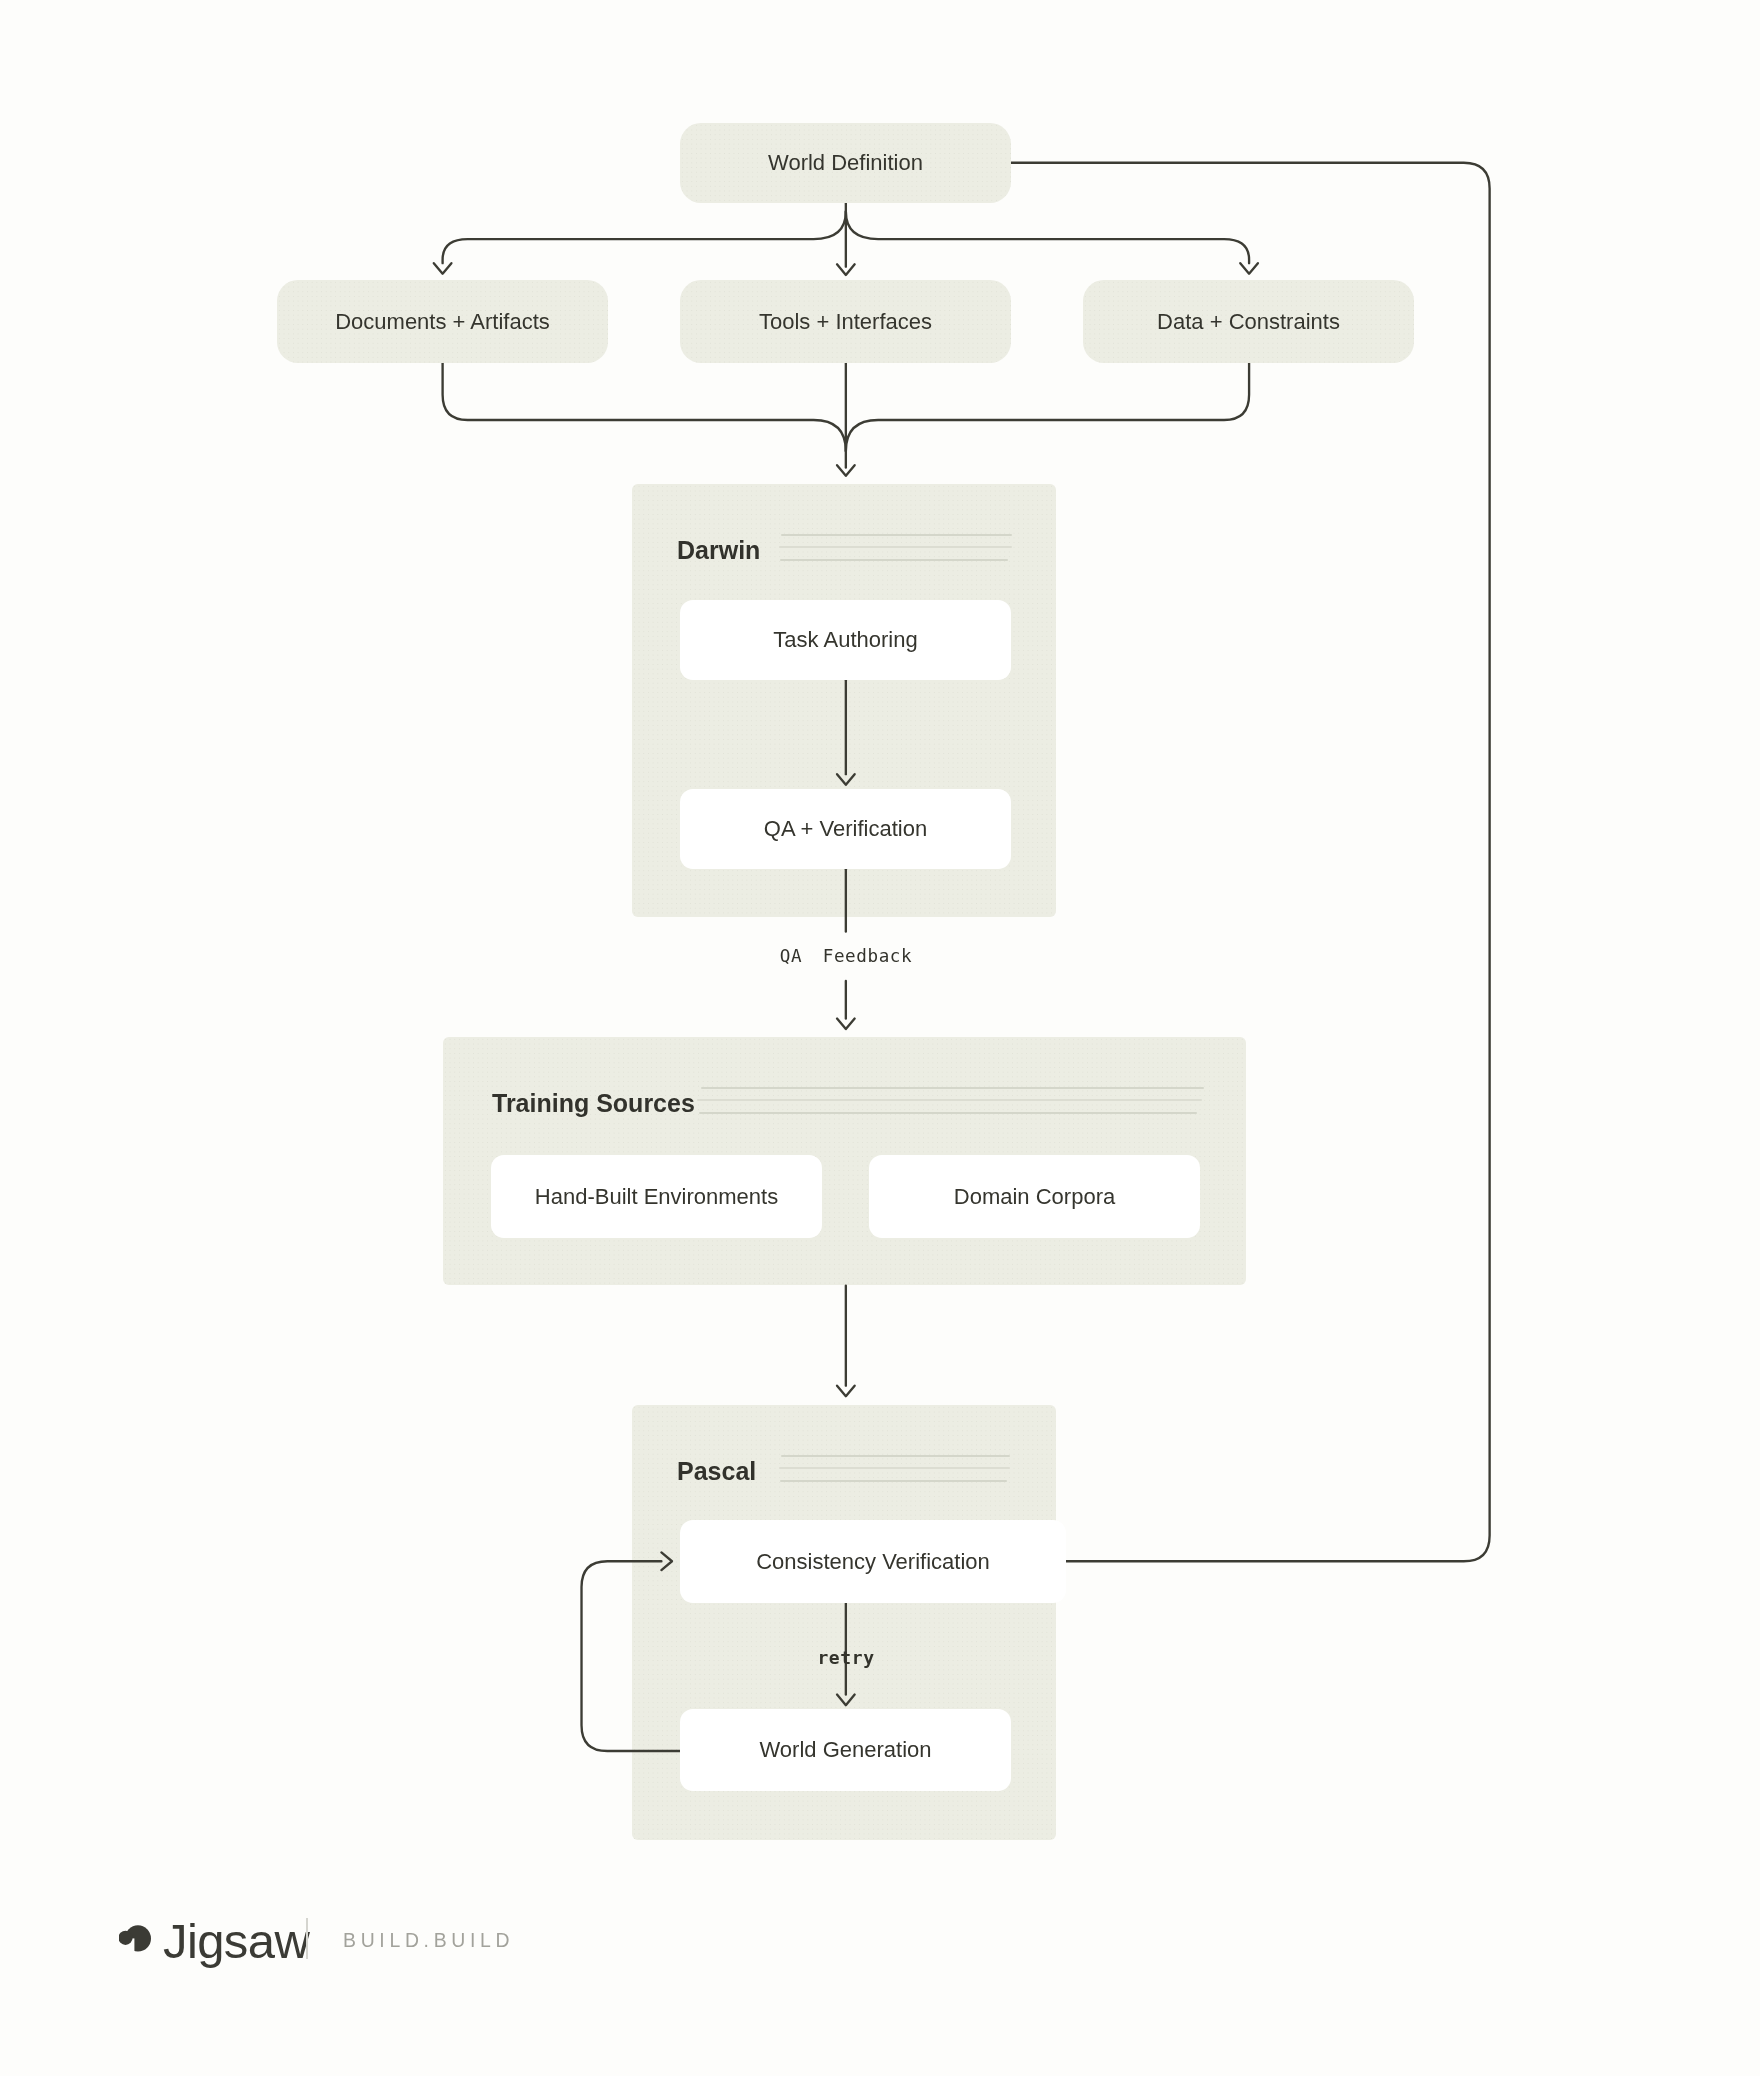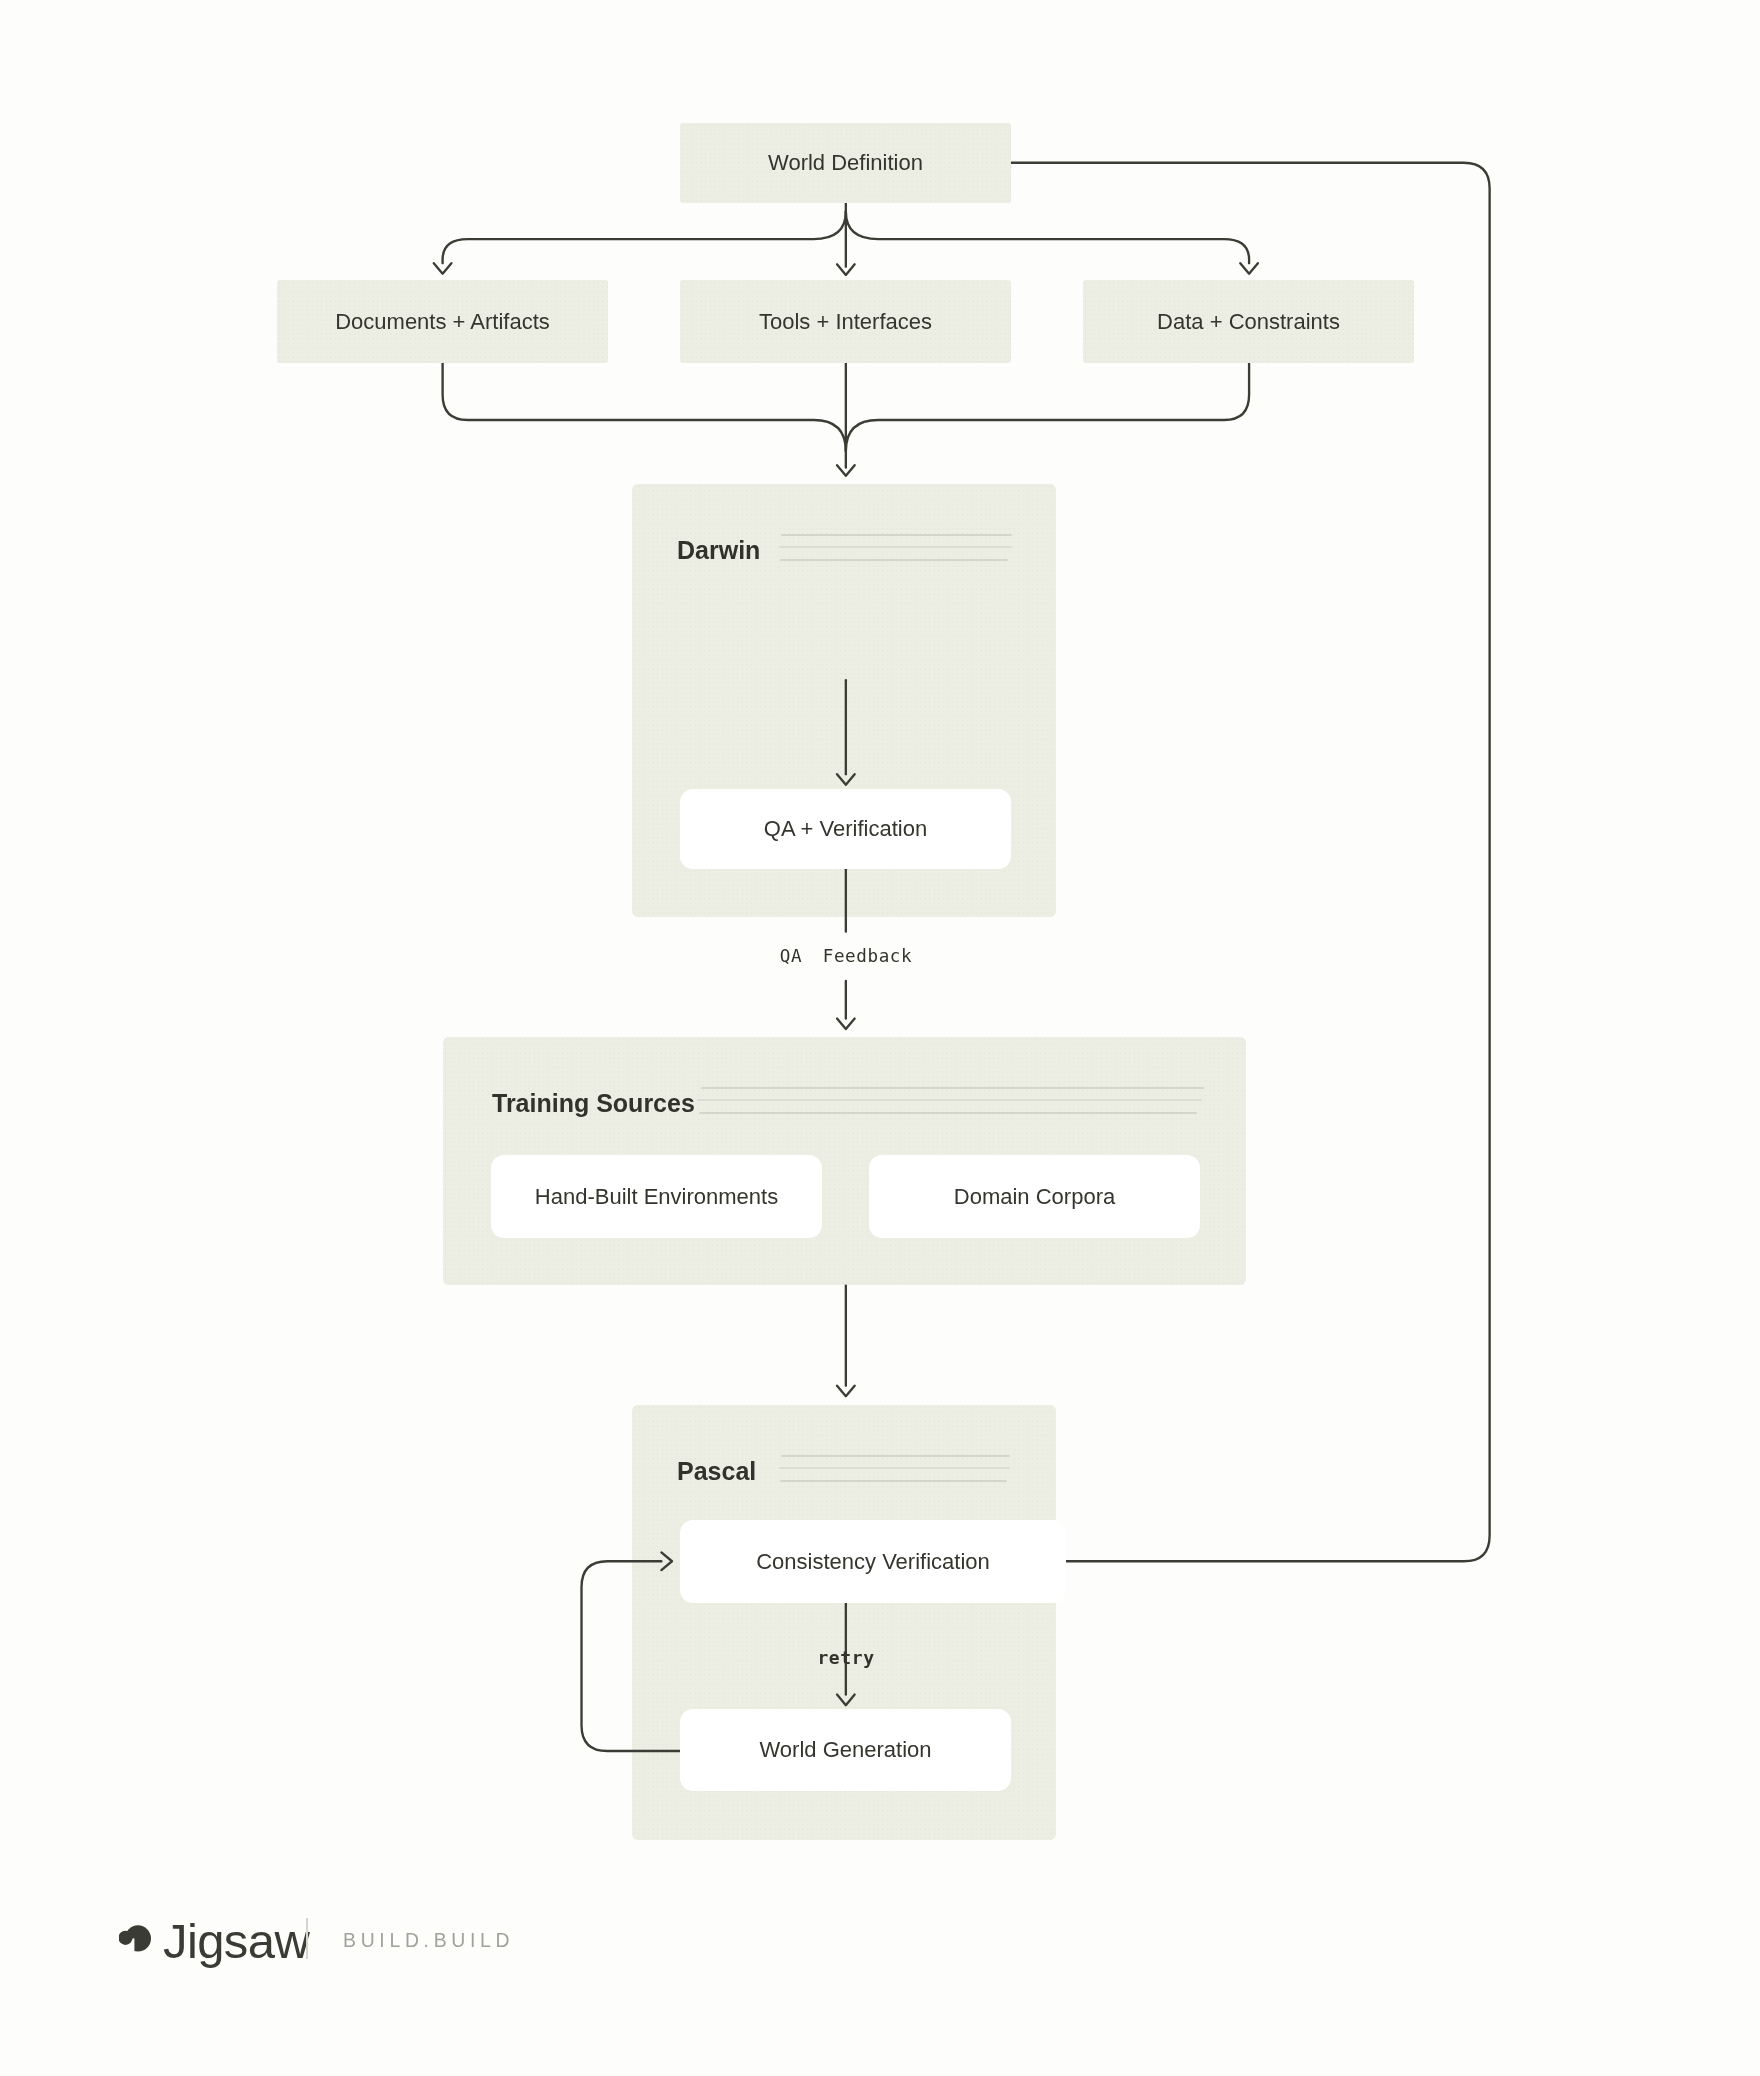--- a/index.html
+++ b/index.html
@@ -18,21 +18,21 @@
     color:#32322C;white-space:nowrap;
   }
   .rule{position:absolute;height:1.8px;background:#D4D6CA;border-radius:1.2px;}
   .rule.mid{background:#DCDDD2;}
   .node{
     position:absolute;box-sizing:border-box;
     display:flex;align-items:center;justify-content:center;text-align:center;
     font-size:22px;line-height:1.25;color:#35352E;white-space:nowrap;
   }
   .node.tint{
-    background-color:#ECEDE3;border-radius:3px;
+    background-color:#ECEDE3;border-radius:21px;
     background-image:radial-gradient(rgba(92,96,74,0.08) 0.6px, rgba(0,0,0,0) 0.8px);
     background-size:4.7px 4.7px;
   }
   .node.card{background:#FFFFFF;border-radius:13px;}
   .edge-layer{position:absolute;left:0;top:0;width:1761px;height:2077px;}
   .edge-label{
     position:absolute;transform:translate(-50%,-50%);
     font-family:"DejaVu Sans Mono","Liberation Mono",monospace;
     color:#33332C;white-space:nowrap;
   }
@@ -118,20 +118,23 @@
   </div>
 
   <div class="node tint" style="left:680px;top:280px;width:331px;height:83px;">
     <span>Tools + Interfaces</span>
   </div>
 
   <div class="node tint" style="left:1083px;top:280px;width:331px;height:83px;">
     <span>Data + Constraints</span>
   </div>
 
+  <div class="node card" style="left:680px;top:600px;width:331px;height:80px;">
+    <span>Task Authoring</span>
+  </div>
 
   <div class="node card" style="left:680px;top:789px;width:331px;height:80px;">
     <span>QA + Verification</span>
   </div>
 
   <div class="node card" style="left:491px;top:1155px;width:331px;height:83px;">
     <span>Hand-Built Environments</span>
   </div>
 
   <div class="node card" style="left:869px;top:1155px;width:331px;height:83px;">

